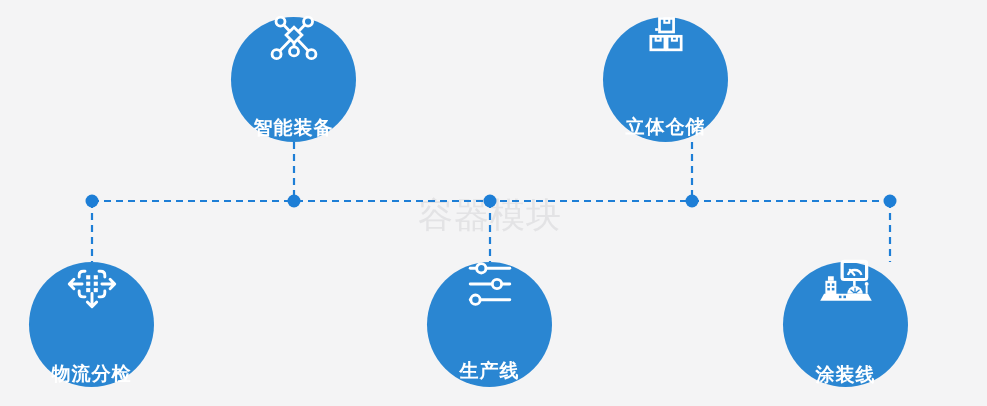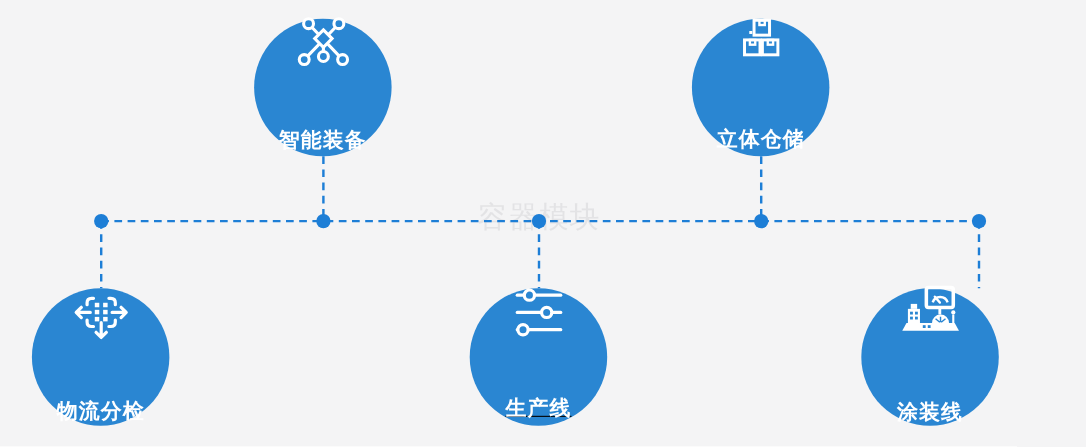--- a/index.html
+++ b/index.html
@@ -13,23 +13,23 @@
   html,body{background:#fff;}
   body{font-family:"DejaVu Sans","Liberation Sans",sans-serif;}
   .canvas{
     position:relative;
     width:987px;height:406px;
     background:var(--background);
     overflow:hidden;
   }
   .watermark{
     position:absolute;
-    left:490px;top:197px;
+    left:490px;top:215px;
     transform:translate(-50%,-50%);
-    font-size:27px;
+    font-size:35px;
     letter-spacing:1px;
     color:var(--watermark);
     z-index:1;
     white-space:nowrap;
     user-select:none;
   }
   svg.connectors{
     position:absolute;left:0;top:0;
     z-index:2;
   }
@@ -98,21 +98,21 @@
         <circle class="ic-fillbg" stroke-width="5" cx="24" cy="17" r="8"></circle>
         <circle class="ic-fillbg" stroke-width="5" cx="73" cy="17" r="8"></circle>
         <circle class="ic-fillbg" stroke-width="5" cx="17" cy="75" r="8"></circle>
         <circle class="ic-fillbg" stroke-width="5" cx="79" cy="75" r="8"></circle>
         <circle class="ic-fillbg" stroke-width="5" cx="48" cy="70" r="8"></circle>
       </svg>
     </span>
     <span class="label">智能装备</span>
   </div>
 
-  <div class="node" style="left:629px;top:17px;">
+  <div class="node" style="left:603px;top:17px;">
     <span class="icon">
       <svg width="52" height="52" viewBox="0 0 96 96">
         <rect class="ic-stroke" stroke-width="5" x="36" y="10" width="26" height="25"></rect>
         <rect class="ic-stroke" stroke-width="4" x="45" y="10" width="9" height="8"></rect>
         <rect class="ic-white" x="28" y="28" width="5" height="5"></rect>
         <rect class="ic-stroke" stroke-width="5" x="20" y="43" width="26" height="25"></rect>
         <rect class="ic-stroke" stroke-width="4" x="29" y="43" width="9" height="8"></rect>
         <rect class="ic-stroke" stroke-width="5" x="50" y="43" width="26" height="25"></rect>
         <rect class="ic-stroke" stroke-width="4" x="59" y="43" width="9" height="8"></rect>
       </svg>
@@ -138,21 +138,21 @@
           <rect x="38" y="44" width="7" height="7"></rect>
           <rect x="51" y="44" width="7" height="7"></rect>
           <rect x="38" y="55" width="7" height="7"></rect>
           <rect x="51" y="55" width="7" height="7"></rect>
         </g>
       </svg>
     </span>
     <span class="label">物流分检</span>
   </div>
 
-  <div class="node" style="left:427px;top:262px;text-decoration:underline;">
+  <div class="node" style="left:427px;top:262px;">
     <span class="icon">
       <svg width="56" height="50" viewBox="0 0 96 86">
         <g class="ic-stroke" stroke-width="5" stroke-linecap="round">
           <line x1="14" y1="16" x2="82" y2="16"></line>
           <line x1="14" y1="43" x2="82" y2="43"></line>
           <line x1="14" y1="70" x2="82" y2="70"></line>
         </g>
         <circle class="ic-fillbg" stroke-width="5" cx="33" cy="16" r="8"></circle>
         <circle class="ic-fillbg" stroke-width="5" cx="60" cy="43" r="8"></circle>
         <circle class="ic-fillbg" stroke-width="5" cx="23" cy="70" r="8"></circle>

